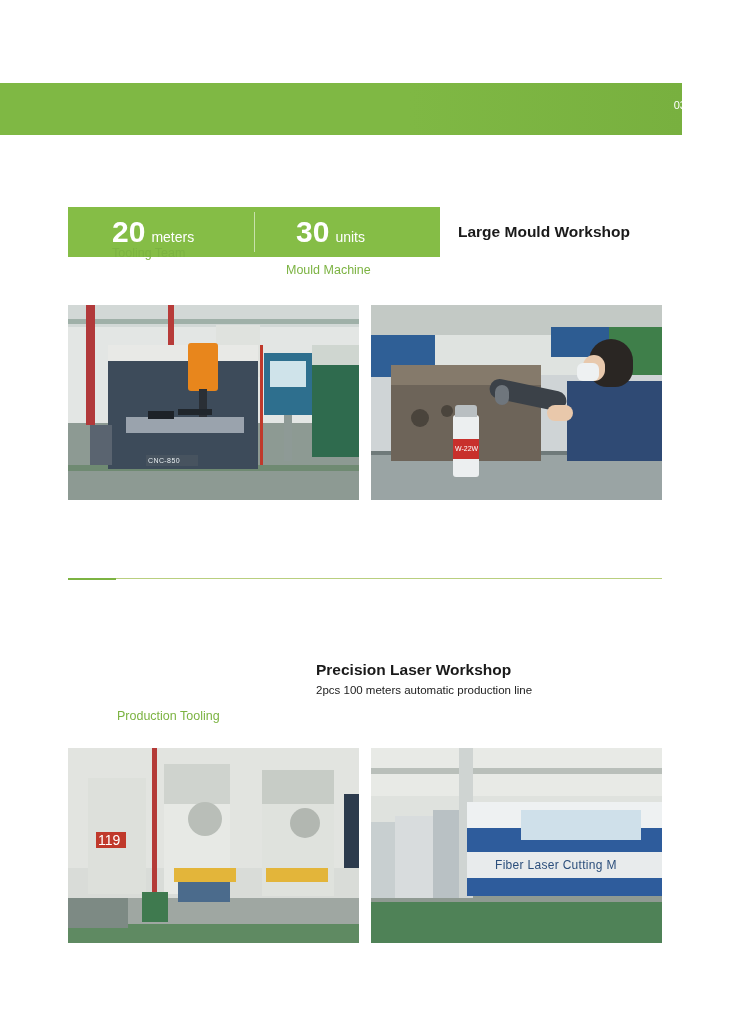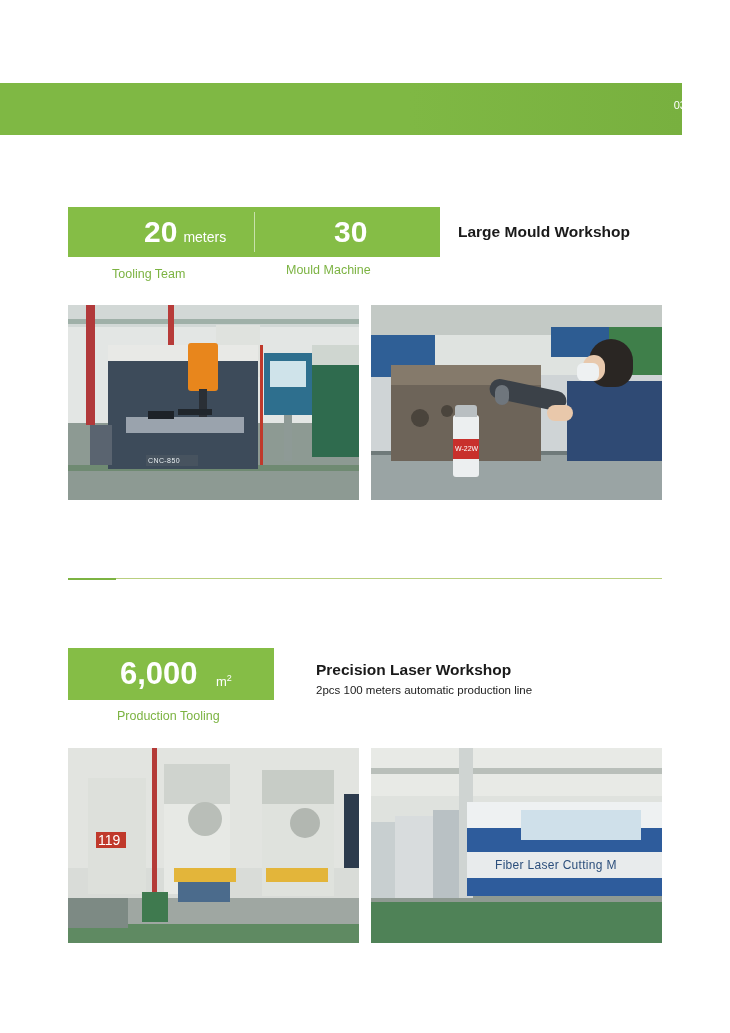--- a/index.html
+++ b/index.html
@@ -75,43 +75,42 @@
     width: 1px;
     height: 40px;
     background: rgba(255,255,255,0.55);
   }
   .stat-cell {
     position: absolute;
     top: 0;
     height: 35px;
     display: flex;
     align-items: baseline;
-    margin-left: 32px;
   }
   .stat-cell .big {
     color: #ffffff;
     font-size: 30px;
     font-weight: bold;
     line-height: 50px;
   }
   .stat-cell .unit {
     color: #ffffff;
     font-size: 14px;
     margin-left: 6px;
     line-height: 50px;
   }
   .cell-a { left: 44px; }
-  .cell-b { left: 228px; flex-direction: column; }
+  .cell-b { left: 228px; }
 
   .stat-label {
     position: absolute;
     color: #7cb342;
     font-size: 12.5px;
   }
-  .label-a { left: 112px; top: 267px; }
+  .label-a { left: 112px; top: 246px; }
   .label-b { left: 286px; top: 263px; }
 
   .section-title {
     position: absolute;
     font-weight: bold;
     color: #1a1a1a;
     font-size: 15.5px;
   }
   #title-1 { left: 458px; top: 223px; }
 
@@ -356,24 +355,20 @@
     <span class="ph can"></span>
     <span class="ph can-cap"></span>
     <span class="ph can-band"></span>
     <span class="ph can-text">W-22W</span>
   </div>
 
   <div class="hr-divider">
     <span class="accent"></span>
   </div>
 
-  <div class="stat-bar-2">
-    <span class="big">6,000</span>
-    <span class="unit"><span>m</span><sup>2</sup></span>
-  </div>
   <div class="stat-label" id="label-c">Production Tooling</div>
   <div class="section-title" id="title-2">Precision Laser Workshop</div>
   <div class="section-sub">2pcs 100 meters automatic production line</div>
 
   <div class="photo" id="photo-3">
     <span class="ph bg"></span>
     <span class="ph wall"></span>
     <span class="ph floor"></span>
     <span class="ph floor-green"></span>
     <span class="ph press3"></span>

